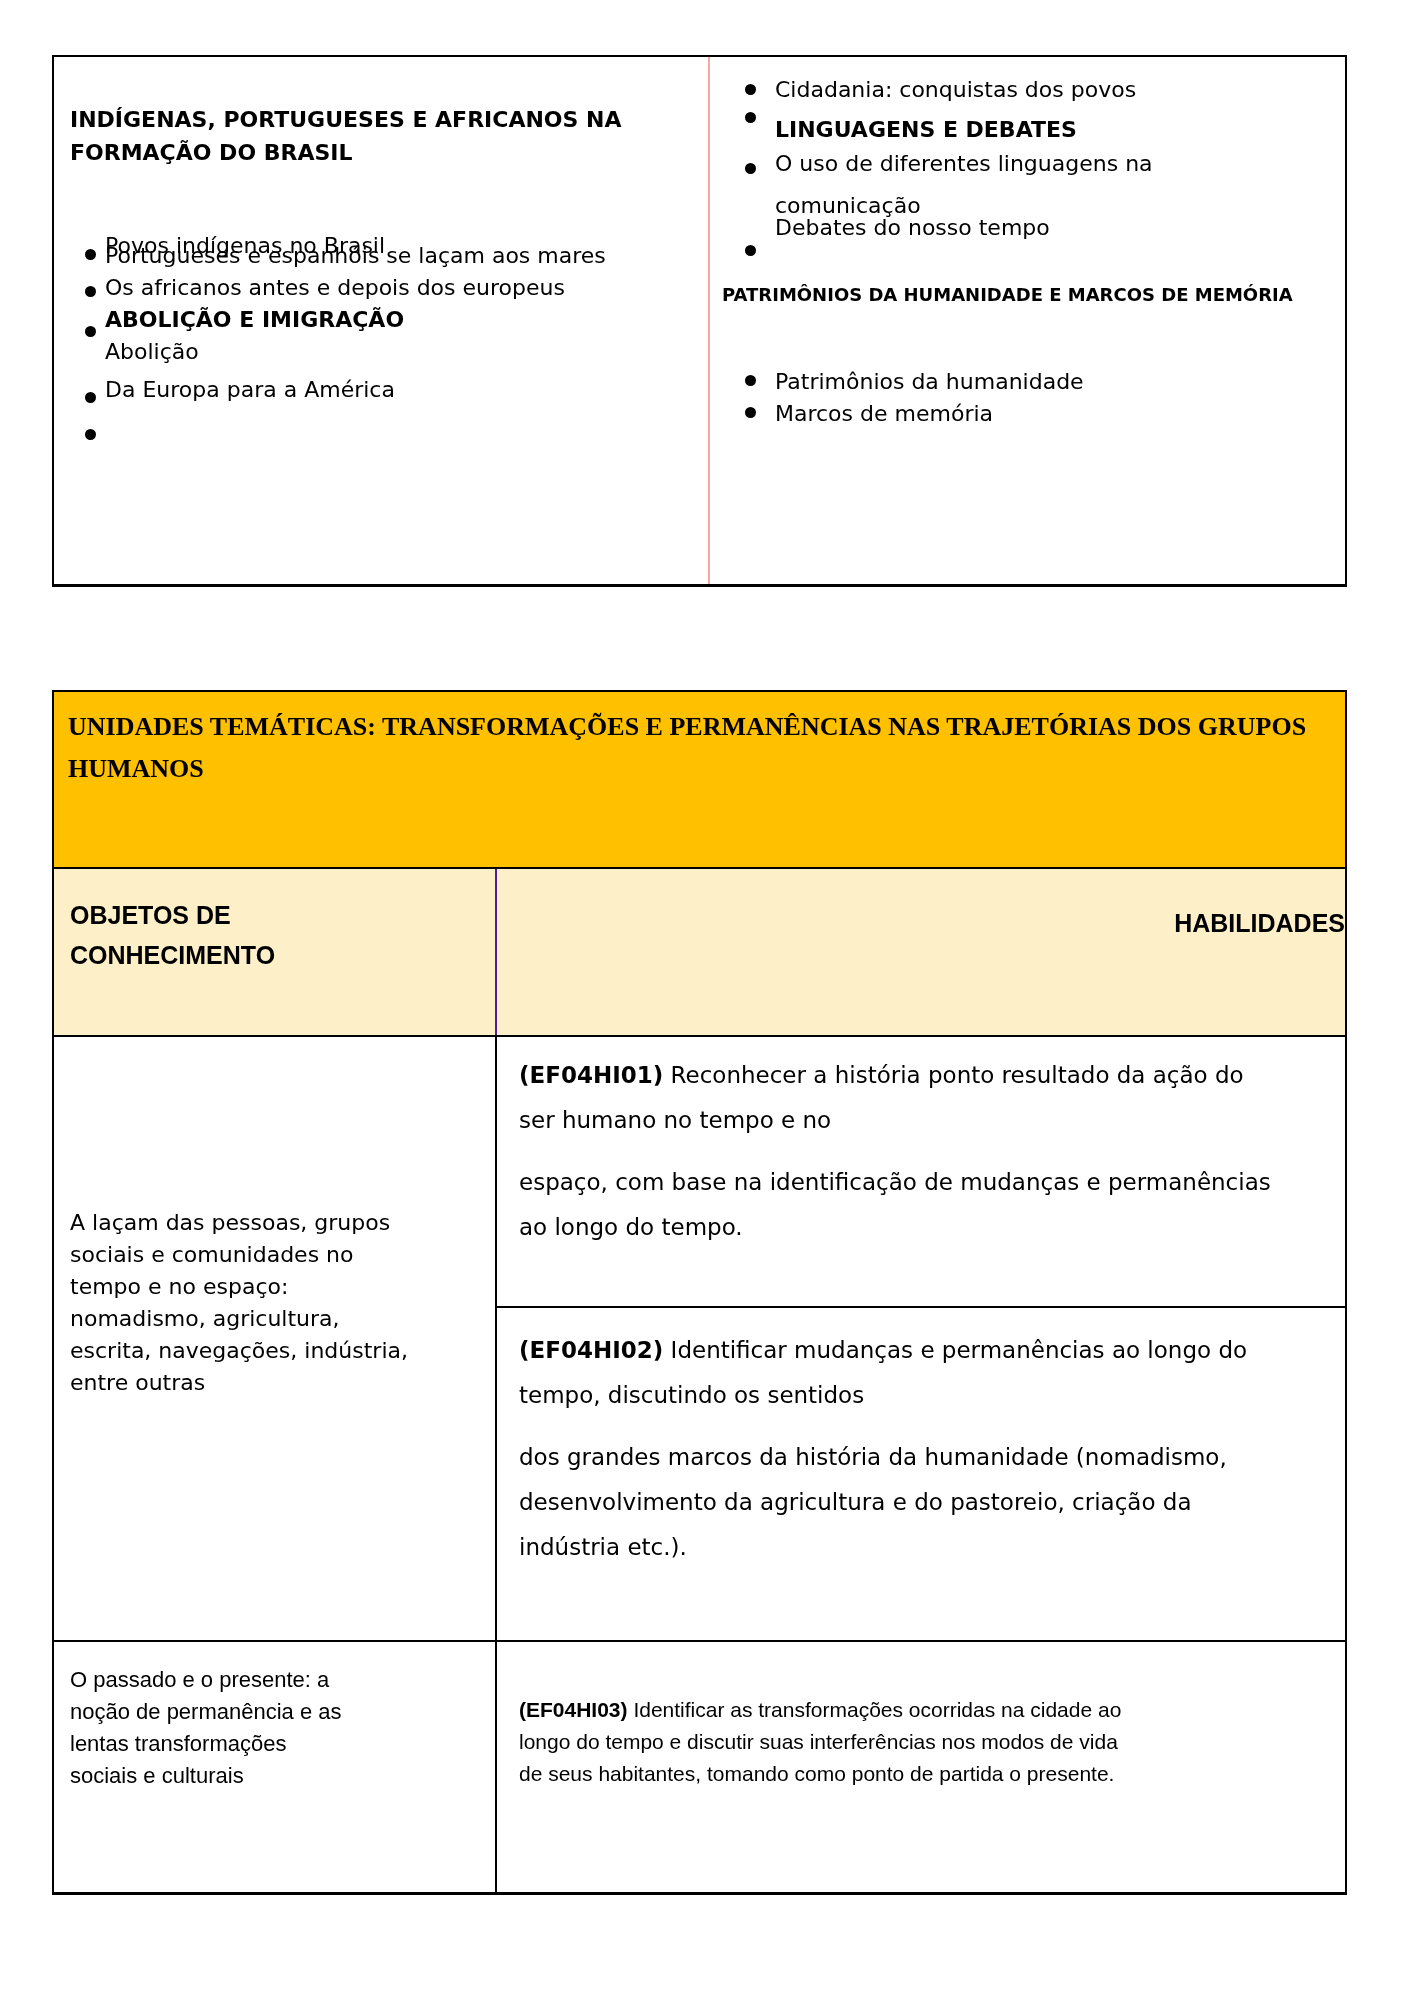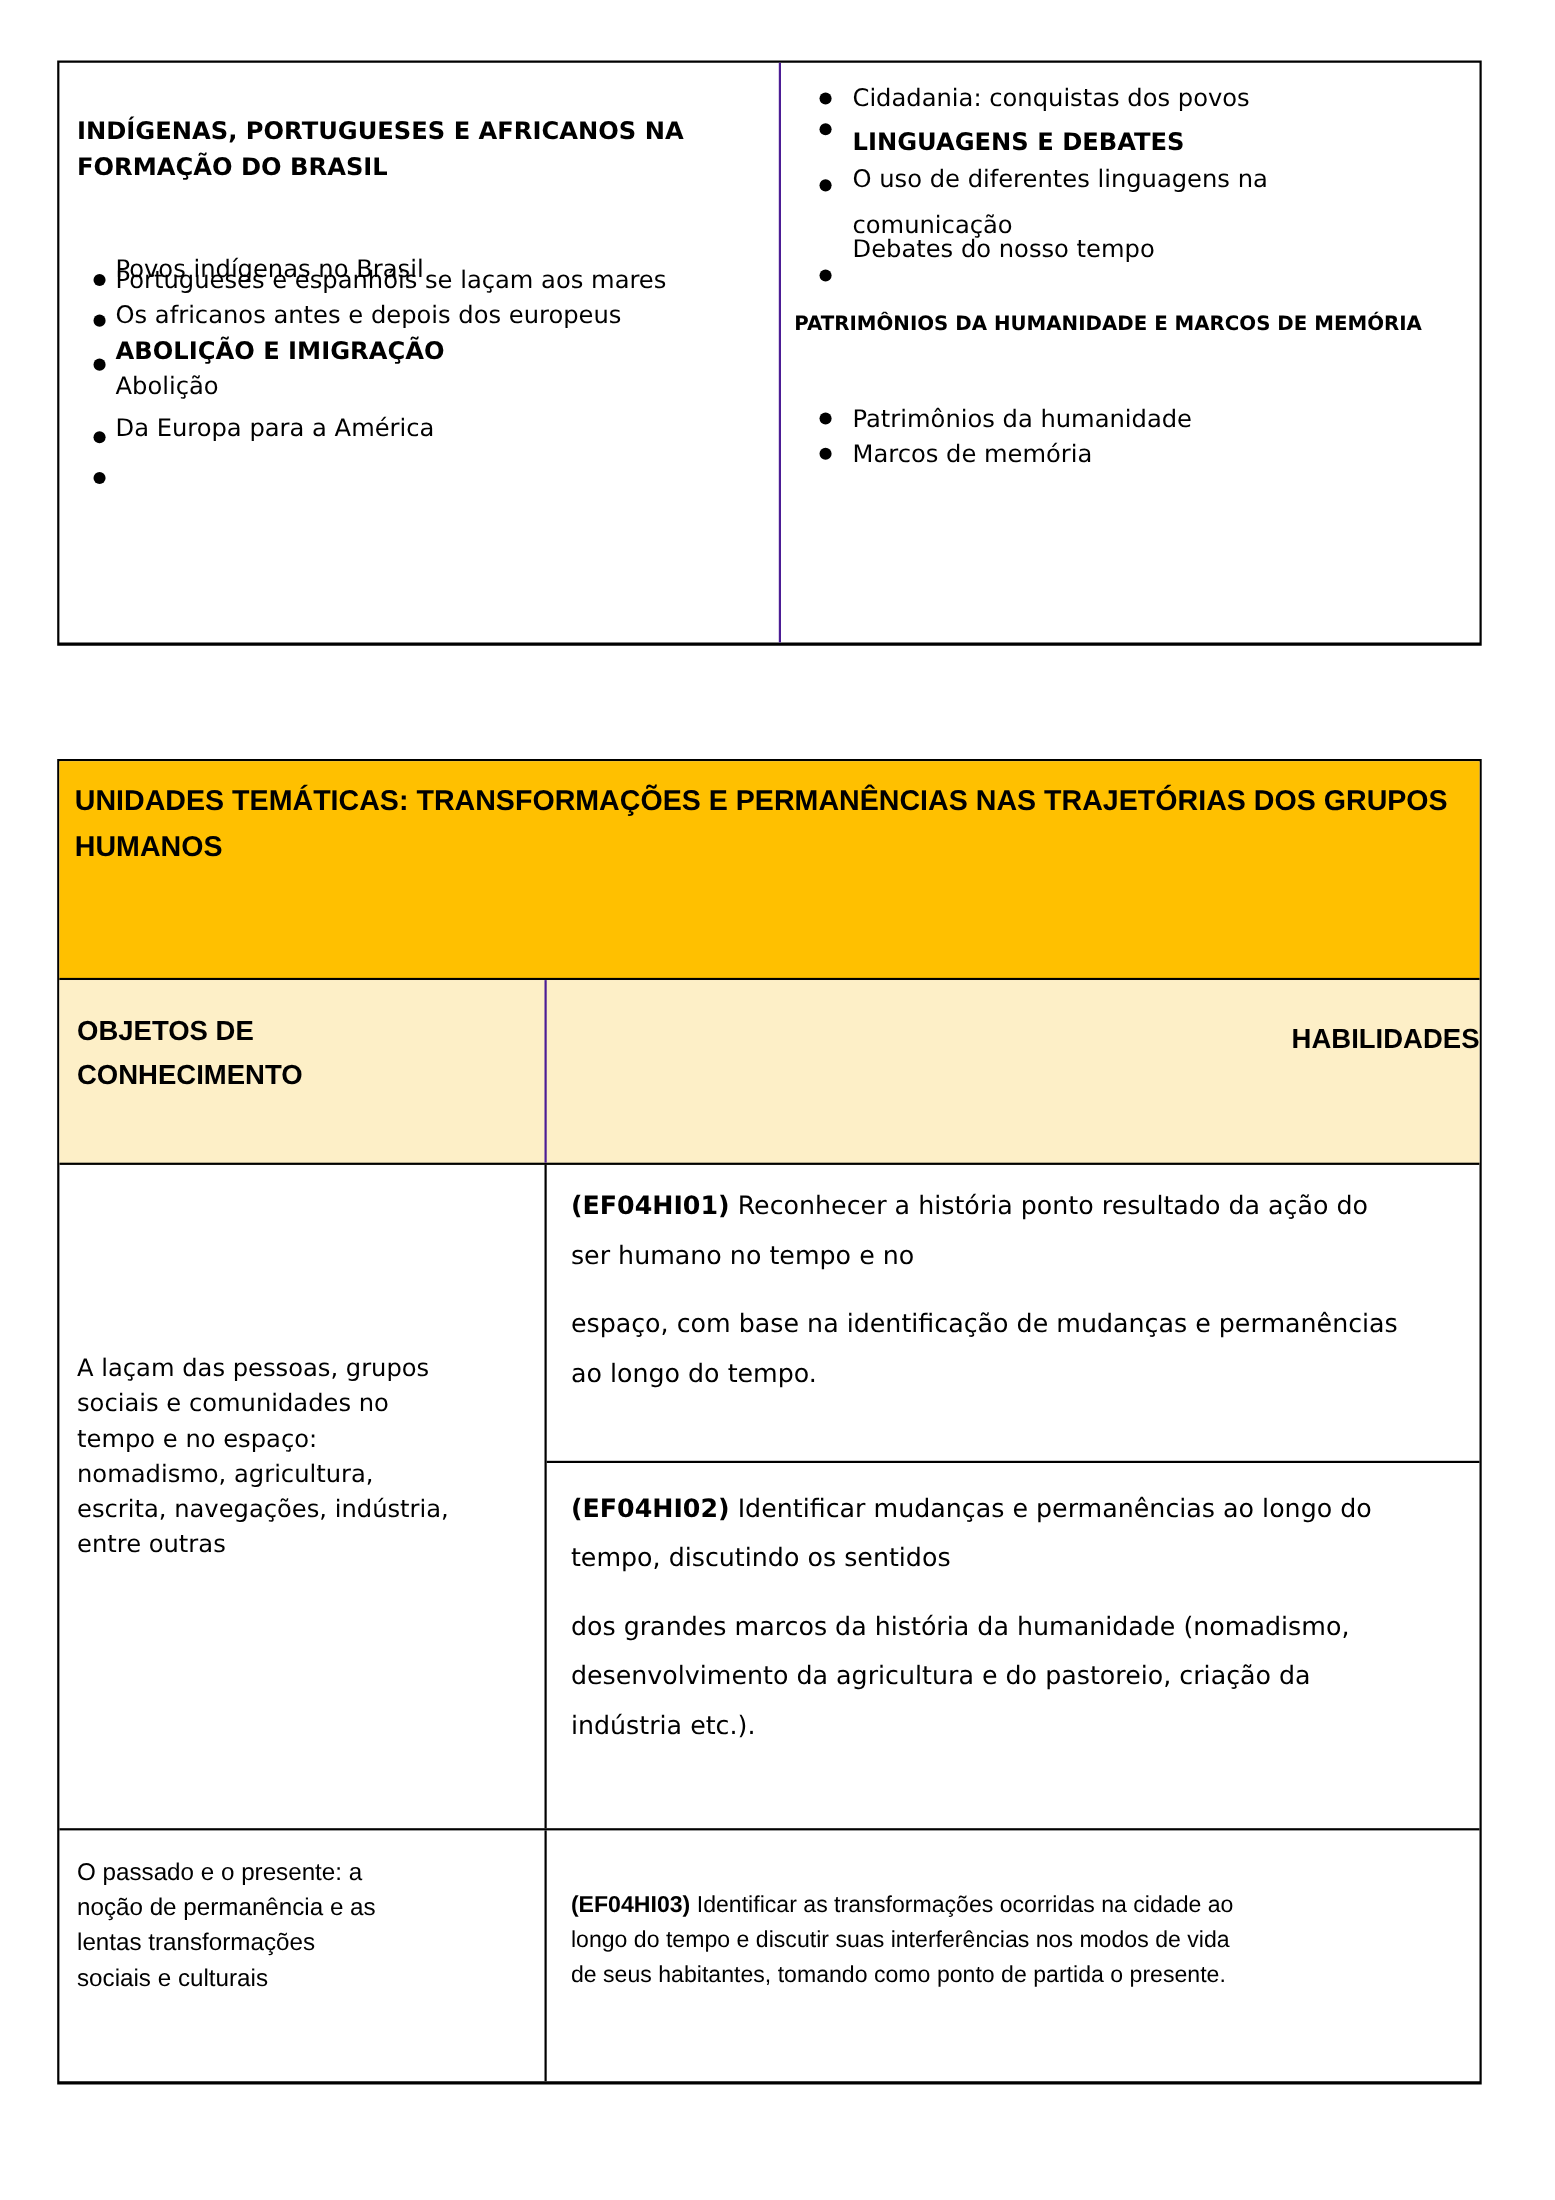--- a/index.html
+++ b/index.html
@@ -6,35 +6,35 @@
   body {
     width:1414px; height:2000px; position:relative;
     background:#ffffff; color:#000;
     font-family:"DejaVu Sans", sans-serif;
     overflow:hidden;
   }
   .tbl { position:absolute; left:52px; width:1295px; box-sizing:border-box;
          border:2px solid #000; border-bottom-width:3px; }
   
   #t1 { top:55px; height:532px; display:flex; }
-  .t1-left { width:656px; box-sizing:border-box; border-right:2px solid #4c1d95;
+  .t1-left { width:656px; box-sizing:border-box; border-right:2px solid #fca5a5;
              padding:46px 24px 0 16px; position:relative; }
   .t1-heading { font-weight:bold; font-size:22px; line-height:33px; }
   .t1-list { position:relative; margin-top:70px; height:230px; font-size:22px; }
   .t1-right { flex:1; position:relative; font-size:22px; }
   .tline { position:absolute; white-space:nowrap; line-height:26px; }
   .bullet { position:absolute; width:11px; height:11px; border-radius:50%; background:#000; }
   .bold { font-weight:bold; }
   .t1r-heading { position:absolute; top:222px; left:12px; width:600px;
                  font-weight:bold; font-size:18px; line-height:32px; }
   
   #t2 { top:690px; height:1205px; display:flex; flex-direction:column; }
-  .t2-title { height:199px; box-sizing:border-box; border-bottom:2px solid #000;
+  .t2-title { height:177px; box-sizing:border-box; border-bottom:2px solid #000;
               background:#FFC000; padding:14px 18px 0 14px;
-              font-family:Liberation Sans, sans-serif; font-weight:bold;
+              font-family:Liberation Serif, serif; font-weight:bold;
               font-size:26px; line-height:42px; }
   .t2-cols { height:168px; box-sizing:border-box; border-bottom:2px solid #000;
              background:#FDEFC7; display:flex;
              font-family:"Liberation Sans", sans-serif; font-weight:bold; font-size:25px; }
   .t2-col-left { width:443px; box-sizing:border-box; border-right:2px solid #4c1d95;
                  padding:26px 16px 0 16px; line-height:40px; }
   .t2-col-left span { display:inline-block; max-width:280px; }
   .t2-col-right { flex:1; text-align:right; padding-top:40px; }
   .t2-secA { height:603px; display:flex; }
   .t2-objA { width:443px; box-sizing:border-box; border-right:2px solid #000;

